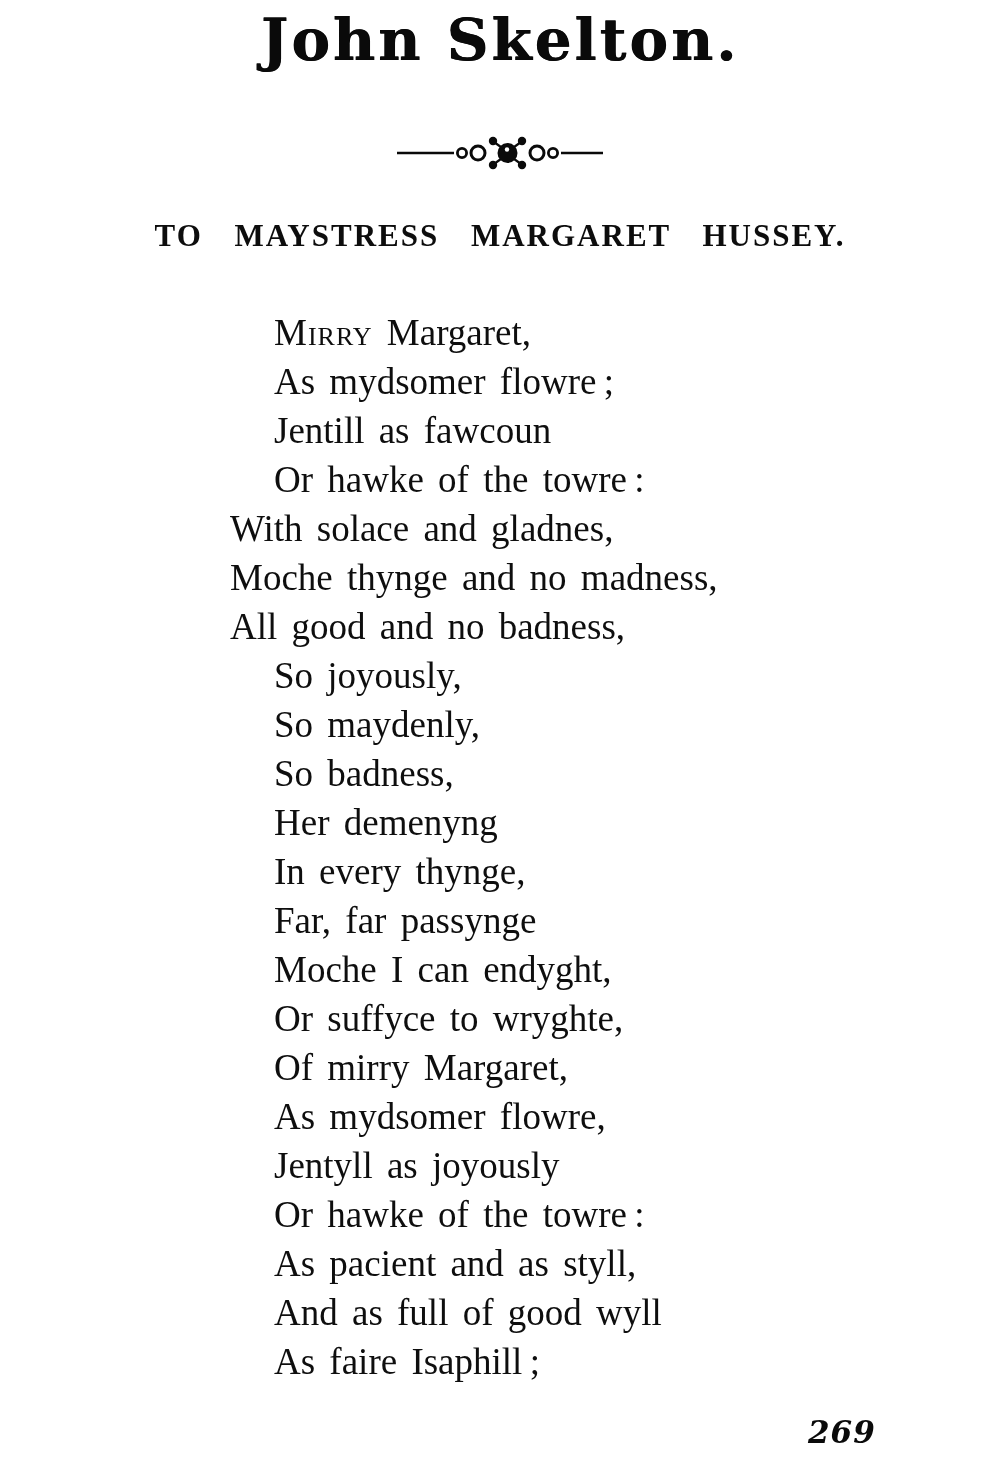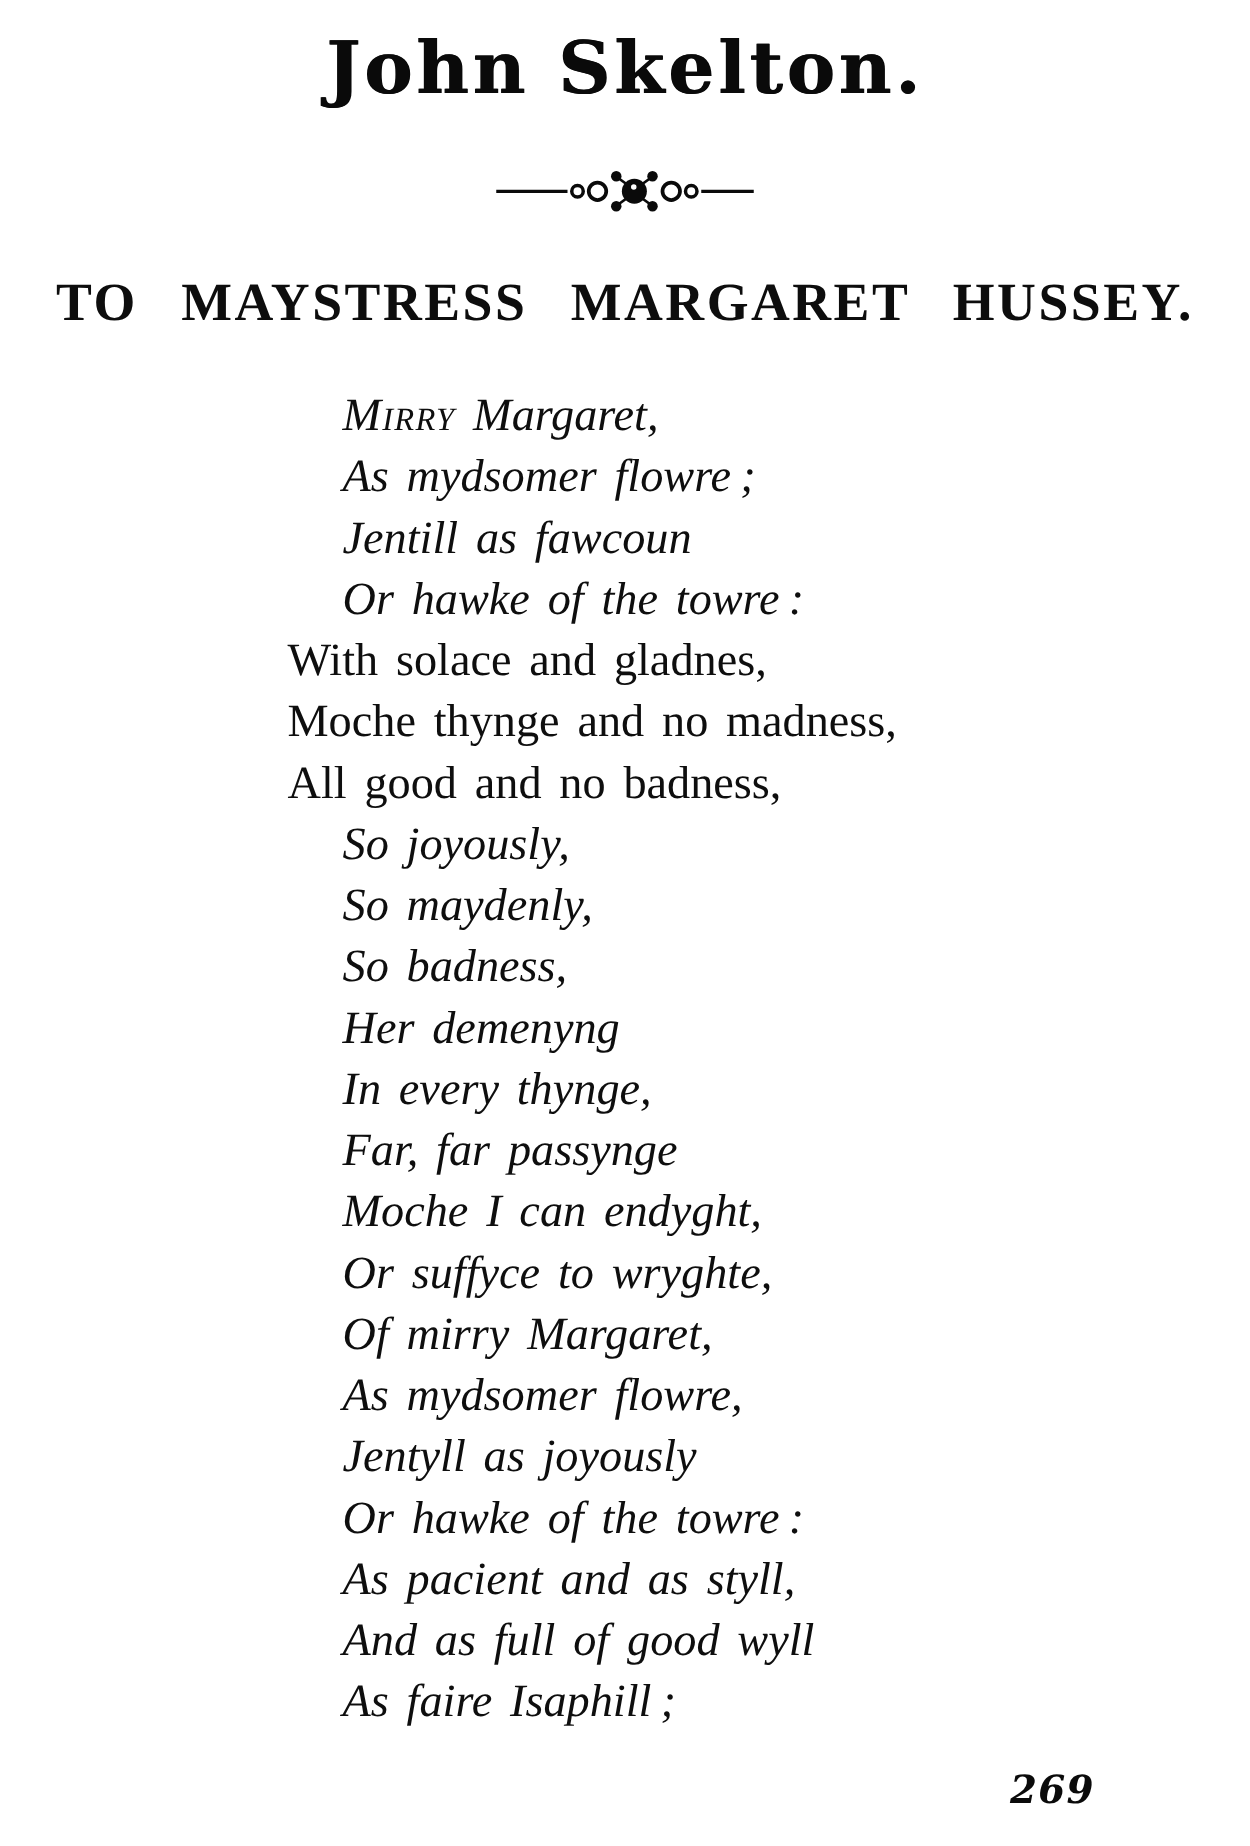--- a/index.html
+++ b/index.html
@@ -16,21 +16,21 @@
     color: #0d0d0d;
   }
   .page {
     position: absolute;
     inset: 0;
   }
 
   
   .running-head {
     position: absolute;
-    top: 20px;
+    top: 6px;
     left: 0;
     width: 100%;
     text-align: center;
     font-family: "DejaVu Serif", serif;
     font-weight: bold;
     font-size: 58px;
     letter-spacing: 3px;
     color: #0a0a0a;
     text-shadow: 0.6px 0 0 #0a0a0a;
   }
@@ -46,40 +46,40 @@
   .divider svg { display: inline-block; }
 
   
   .poem-title {
     position: absolute;
     top: 218px;
     left: 0;
     width: 100%;
     text-align: center;
     font-family: "Liberation Serif", serif;
-    font-size: 43px;
+    font-size: 31px;
     font-weight: 600;
     letter-spacing: 2px;
     word-spacing: 22px;
     white-space: nowrap;
     color: #0d0d0d;
   }
 
   
   .poem {
     position: absolute;
     top: 308px;
     left: 230px;
     font-size: 37px;
     line-height: 49px;
     word-spacing: 5px;
     color: #0e0e0e;
   }
   .poem-line { white-space: nowrap; }
-  .poem-line.indent { padding-left: 44px; font-style: italic; }
+  .poem-line.indent { padding-left: 44px; }
   .smallcaps { font-variant: small-caps; letter-spacing: 1px; }
 
   
   .page-number {
     position: absolute;
     top: 1414px;
     left: 808px;
     font-family: "DejaVu Serif", serif;
     font-style: italic;
     font-weight: bold;

